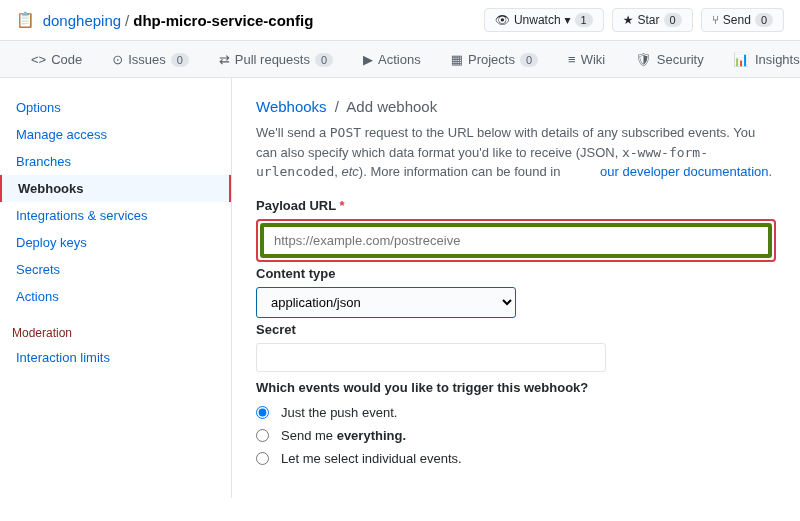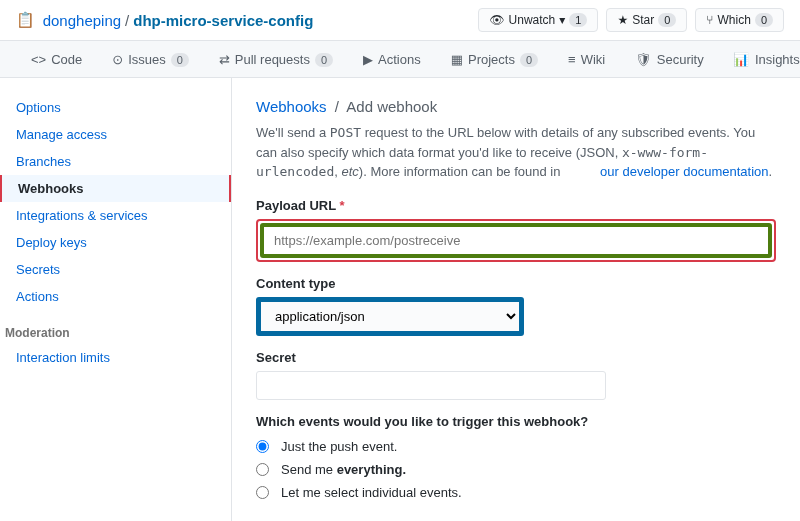--- a/index.html
+++ b/index.html
@@ -19,21 +19,21 @@
       align-items: center;
       gap: 4px;
       font-size: 15px;
     }
     .repo-icon {
       color: #586069;
       margin-right: 4px;
     }
     .repo-owner { color: #0366d6; font-weight: 400; }
     .repo-separator { color: #586069; }
-    .repo-name { color: #0369a1; font-weight: 600; }
+    .repo-name { color: #000000; font-weight: 600; }
     .repo-actions {
       display: flex;
       align-items: center;
       gap: 8px;
     }
     .action-btn {
       display: inline-flex;
       align-items: center;
       gap: 4px;
       padding: 4px 10px;
@@ -104,24 +104,24 @@
     }
     .sidebar-item.active {
       font-weight: 600;
       color: #24292e;
       background: #f1f8ff;
       border-left: 2px solid #d73a49;
       border-right: 2px solid #d73a49;
       margin: 0;
     }
     .sidebar-section-label {
-      padding: 16px 5px 4px;
+      padding: 16px 12px 4px;
       font-size: 12px;
-      font-weight: 700;
-      color: #737373;
+      font-weight: 400;
+      color: #7f1d1d;
       text-transform: none;
     }
 
     
     .main {
       flex: 1;
       padding: 20px 24px;
     }
     .breadcrumb {
       font-size: 15px;
@@ -137,21 +137,21 @@
       line-height: 1.5;
       max-width: 680px;
     }
     .description a { color: #0366d6; text-decoration: none; margin-left: 36px; }
 
     
     .form-section {
       max-width: 680px;
     }
     .form-group {
-      margin-bottom: 14px;
+      margin-bottom: 4px;
     }
     .form-label {
       display: block;
       font-size: 13px;
       font-weight: 600;
       color: #24292e;
       margin-bottom: 6px;
     }
     .form-label .required {
       color: #d73a49;
@@ -169,21 +169,21 @@
       border-radius: 3px;
       outline: none;
       color: #24292e;
     }
     .payload-url-wrapper .form-input {
       border: 4px solid #4d7c0f;
     }
     .form-select {
       padding: 6px 24px 6px 10px;
       font-size: 13px;
-      border: 5px solid #0369a1;
+      border: 1px solid #0369a1;
       border-radius: 3px;
       background: #fafbfc;
       cursor: pointer;
       appearance: auto;
     }
     .secret-input {
       width: 100%;
       max-width: 350px;
       padding: 6px 10px;
       font-size: 13px;
@@ -228,21 +228,21 @@
       <span>▾</span>
       <span class="count">1</span>
     </button>
     <button class="action-btn">
       <span>★</span>
       <span>Star</span>
       <span class="count">0</span>
     </button>
     <button class="action-btn">
       <span>⑂</span>
-      <span>Which</span>
+      <span>Send</span>
       <span class="count">0</span>
     </button>
   </div>
 </div>
 
 <nav class="nav-tabs">
   <a class="nav-tab">
     <span>&lt;&gt;</span>
     <span>Code</span>
   </a>

